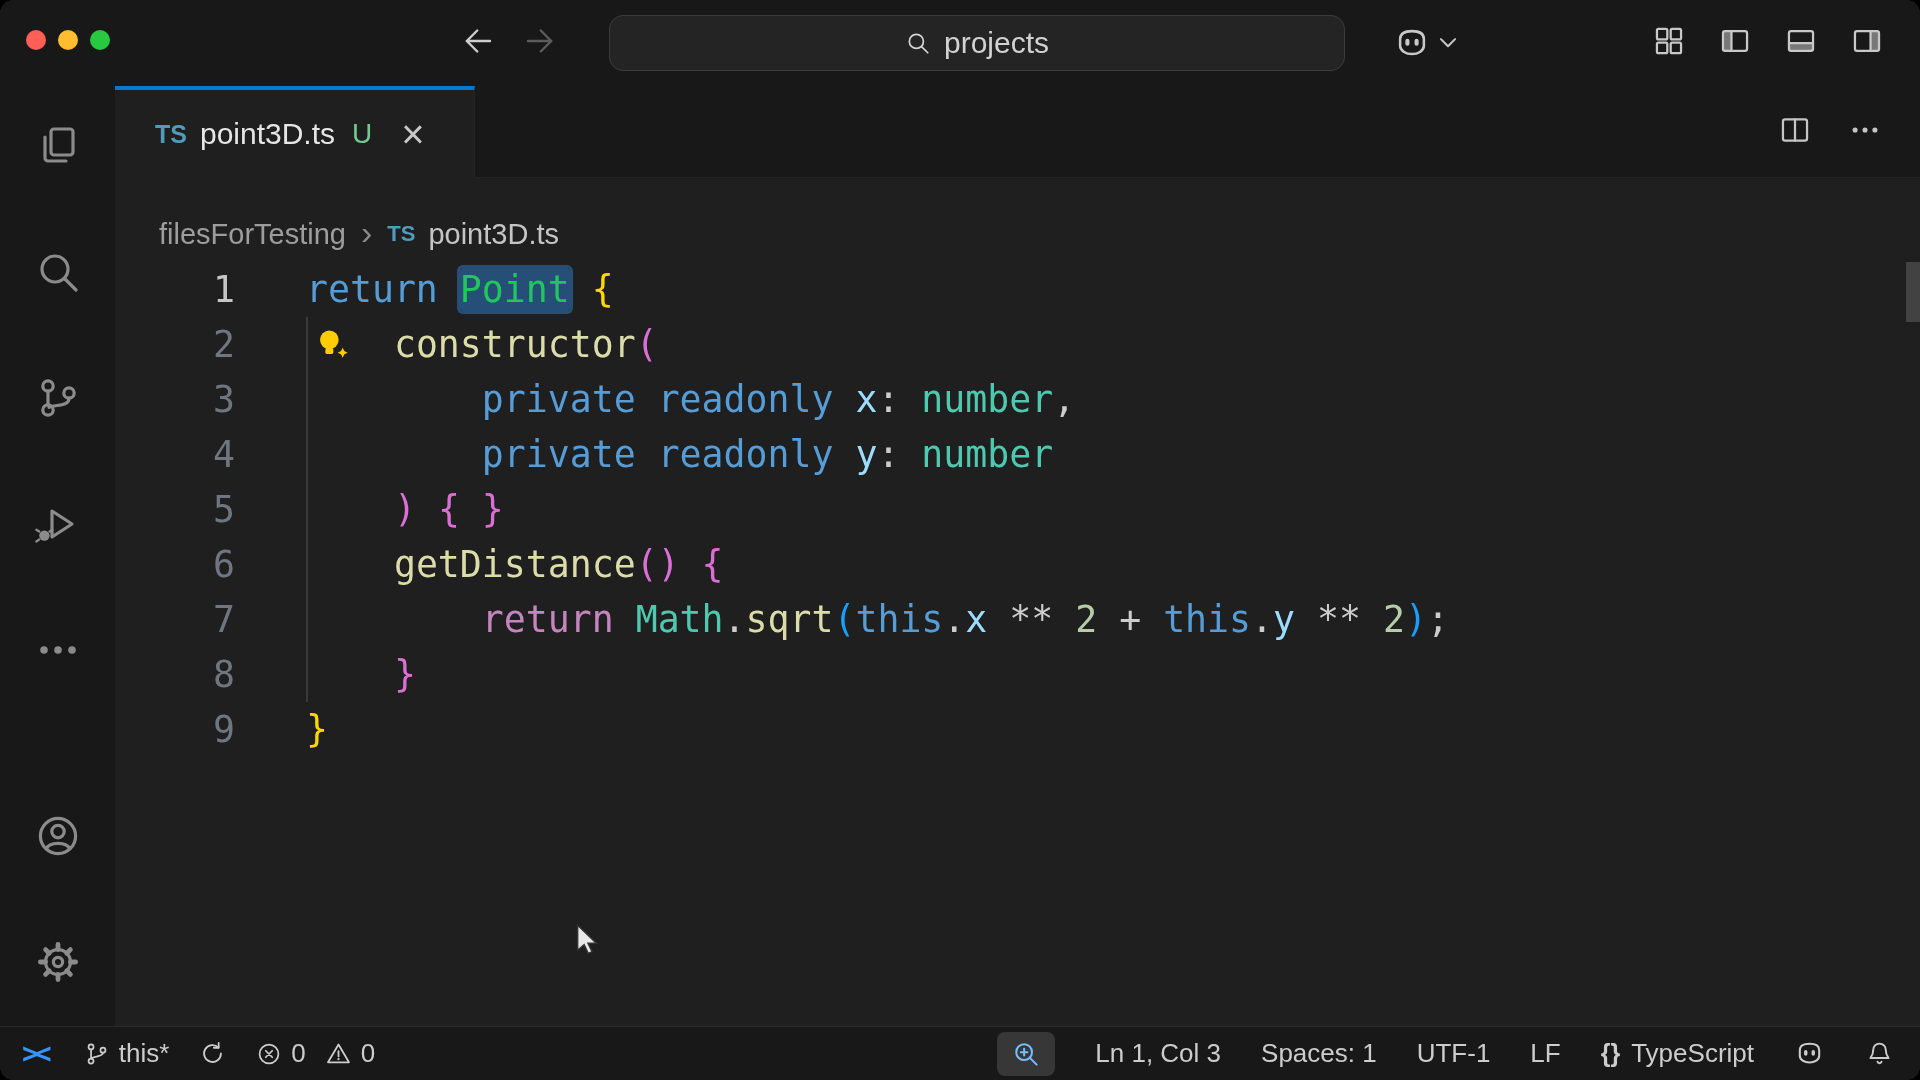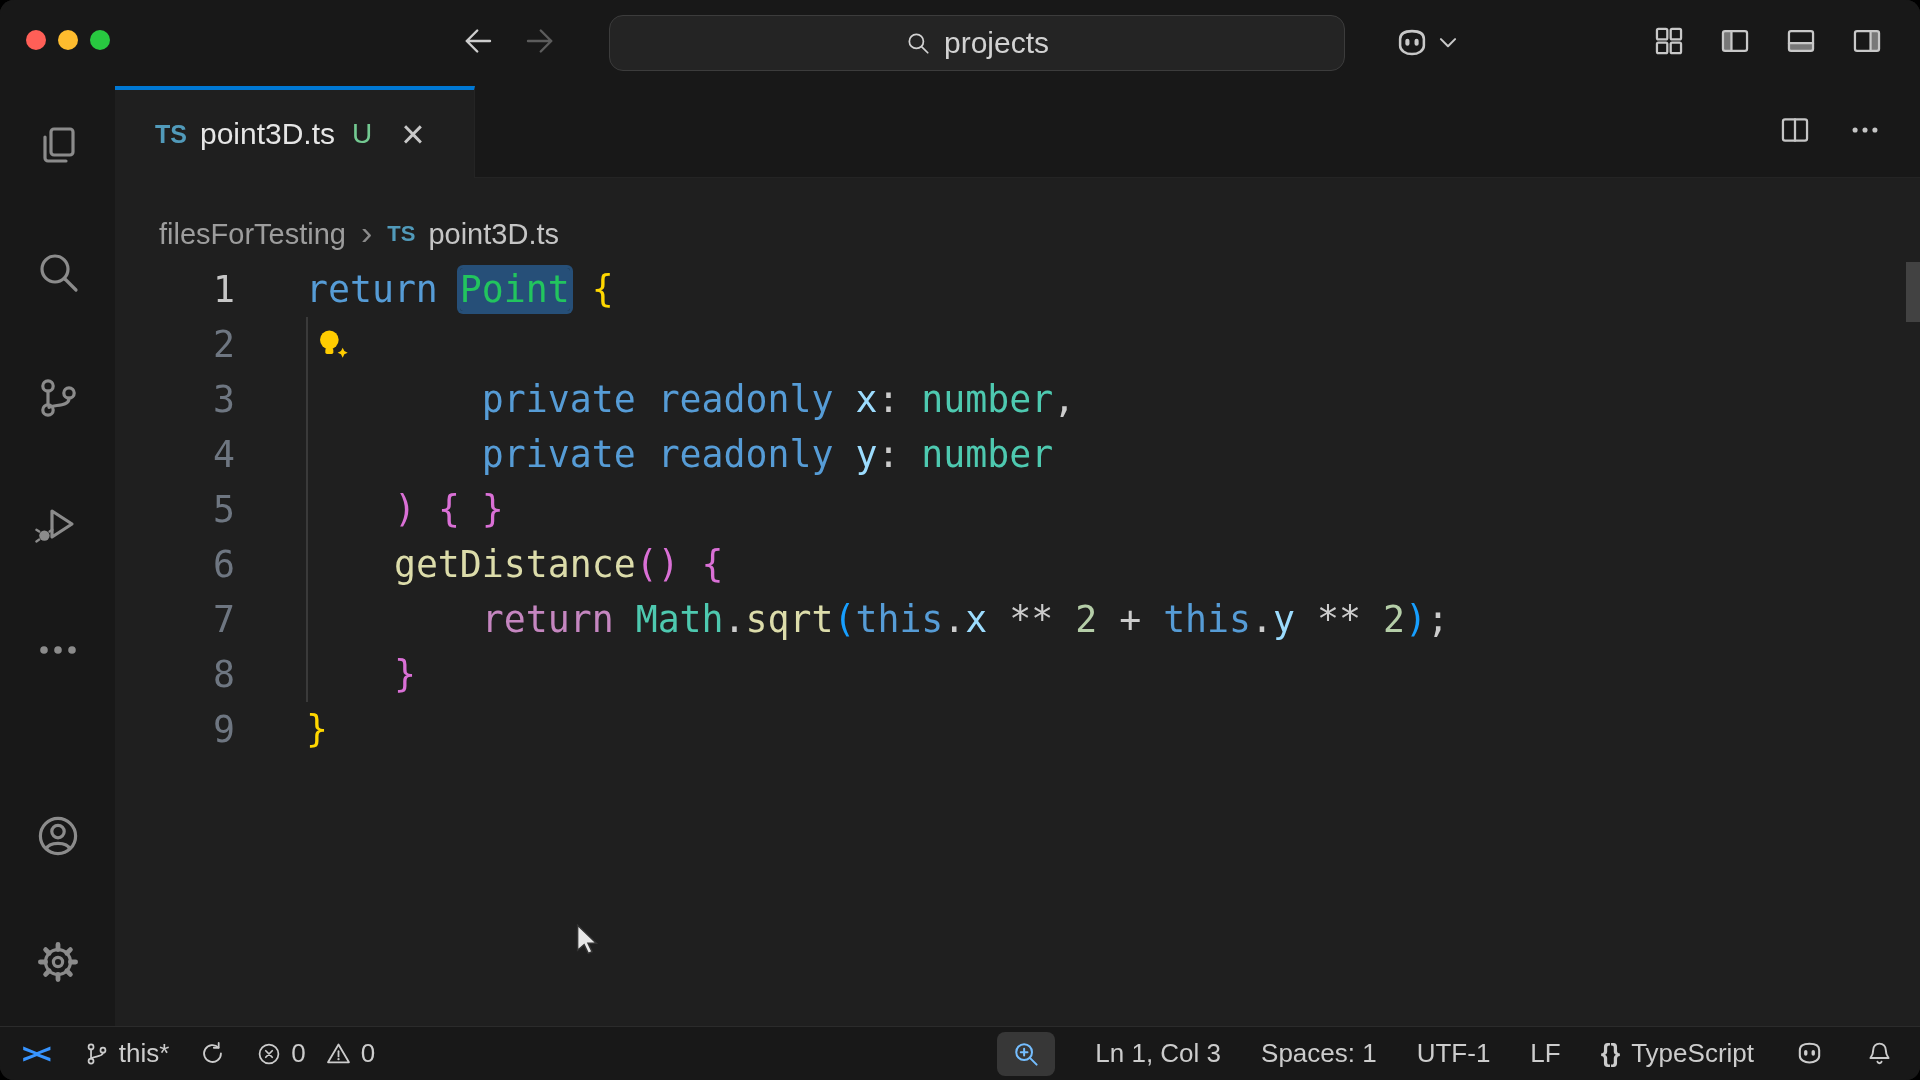--- a/index.html
+++ b/index.html
@@ -257,21 +257,21 @@
         <span>filesForTesting</span>
         <span class="crumb-sep">›</span>
         <span class="ts-badge bc-ts">TS</span>
         <span class="crumb-file">point3D.ts</span>
       </div>
 
       <div class="code-area">
         <div class="indent-guide"></div>
         <div>
             <div class="code-line"><span class="ln active">1</span><span class="code-text"><span style="color: rgb(86, 156, 214);">return</span><span style="color: rgb(204, 204, 204);"> </span><span class="word-hl" style="color: #22c55e;">Point</span><span style="color: rgb(204, 204, 204);"> </span><span style="color: rgb(255, 215, 0);">{</span></span></div>
-            <div class="code-line"><span class="ln">2</span></div>
+            <div class="code-line"><span class="ln">2</span><span class="code-text"><span style="color: rgb(204, 204, 204);">    </span><span style="color: rgb(220, 220, 170);">constructor</span><span style="color: rgb(218, 112, 214);">(</span></span></div>
             <div class="code-line"><span class="ln">3</span><span class="code-text"><span style="color: rgb(204, 204, 204);">        </span><span style="color: rgb(86, 156, 214);">private</span><span style="color: rgb(204, 204, 204);"> </span><span style="color: rgb(86, 156, 214);">readonly</span><span style="color: rgb(204, 204, 204);"> </span><span style="color: rgb(156, 220, 254);">x</span><span style="color: rgb(204, 204, 204);">: </span><span style="color: rgb(78, 201, 176);">number</span><span style="color: rgb(204, 204, 204);">,</span></span></div>
             <div class="code-line"><span class="ln">4</span><span class="code-text"><span style="color: rgb(204, 204, 204);">        </span><span style="color: rgb(86, 156, 214);">private</span><span style="color: rgb(204, 204, 204);"> </span><span style="color: rgb(86, 156, 214);">readonly</span><span style="color: rgb(204, 204, 204);"> </span><span style="color: rgb(156, 220, 254);">y</span><span style="color: rgb(204, 204, 204);">: </span><span style="color: rgb(78, 201, 176);">number</span></span></div>
             <div class="code-line"><span class="ln">5</span><span class="code-text"><span style="color: rgb(204, 204, 204);">    </span><span style="color: rgb(218, 112, 214);">)</span><span style="color: rgb(204, 204, 204);"> </span><span style="color: rgb(218, 112, 214);">{</span><span style="color: rgb(204, 204, 204);"> </span><span style="color: rgb(218, 112, 214);">}</span></span></div>
             <div class="code-line"><span class="ln">6</span><span class="code-text"><span style="color: rgb(204, 204, 204);">    </span><span style="color: rgb(220, 220, 170);">getDistance</span><span style="color: rgb(218, 112, 214);">()</span><span style="color: rgb(204, 204, 204);"> </span><span style="color: rgb(218, 112, 214);">{</span></span></div>
             <div class="code-line"><span class="ln">7</span><span class="code-text"><span style="color: rgb(204, 204, 204);">        </span><span style="color: rgb(197, 134, 192);">return</span><span style="color: rgb(204, 204, 204);"> </span><span style="color: rgb(78, 201, 176);">Math</span><span style="color: rgb(204, 204, 204);">.</span><span style="color: rgb(220, 220, 170);">sqrt</span><span style="color: rgb(23, 159, 255);">(</span><span style="color: rgb(86, 156, 214);">this</span><span style="color: rgb(204, 204, 204);">.</span><span style="color: rgb(156, 220, 254);">x</span><span style="color: rgb(204, 204, 204);"> ** </span><span style="color: rgb(181, 206, 168);">2</span><span style="color: rgb(204, 204, 204);"> + </span><span style="color: rgb(86, 156, 214);">this</span><span style="color: rgb(204, 204, 204);">.</span><span style="color: rgb(156, 220, 254);">y</span><span style="color: rgb(204, 204, 204);"> ** </span><span style="color: rgb(181, 206, 168);">2</span><span style="color: rgb(23, 159, 255);">)</span><span style="color: rgb(204, 204, 204);">;</span></span></div>
             <div class="code-line"><span class="ln">8</span><span class="code-text"><span style="color: rgb(204, 204, 204);">    </span><span style="color: rgb(218, 112, 214);">}</span></span></div>
             <div class="code-line"><span class="ln">9</span><span class="code-text"><span style="color: rgb(255, 215, 0);">}</span></span></div>
           </div>
         <svg class="lightbulb" viewBox="0 0 24 24">
           <circle cx="11" cy="9.5" r="5.6" fill="currentColor"></circle>

